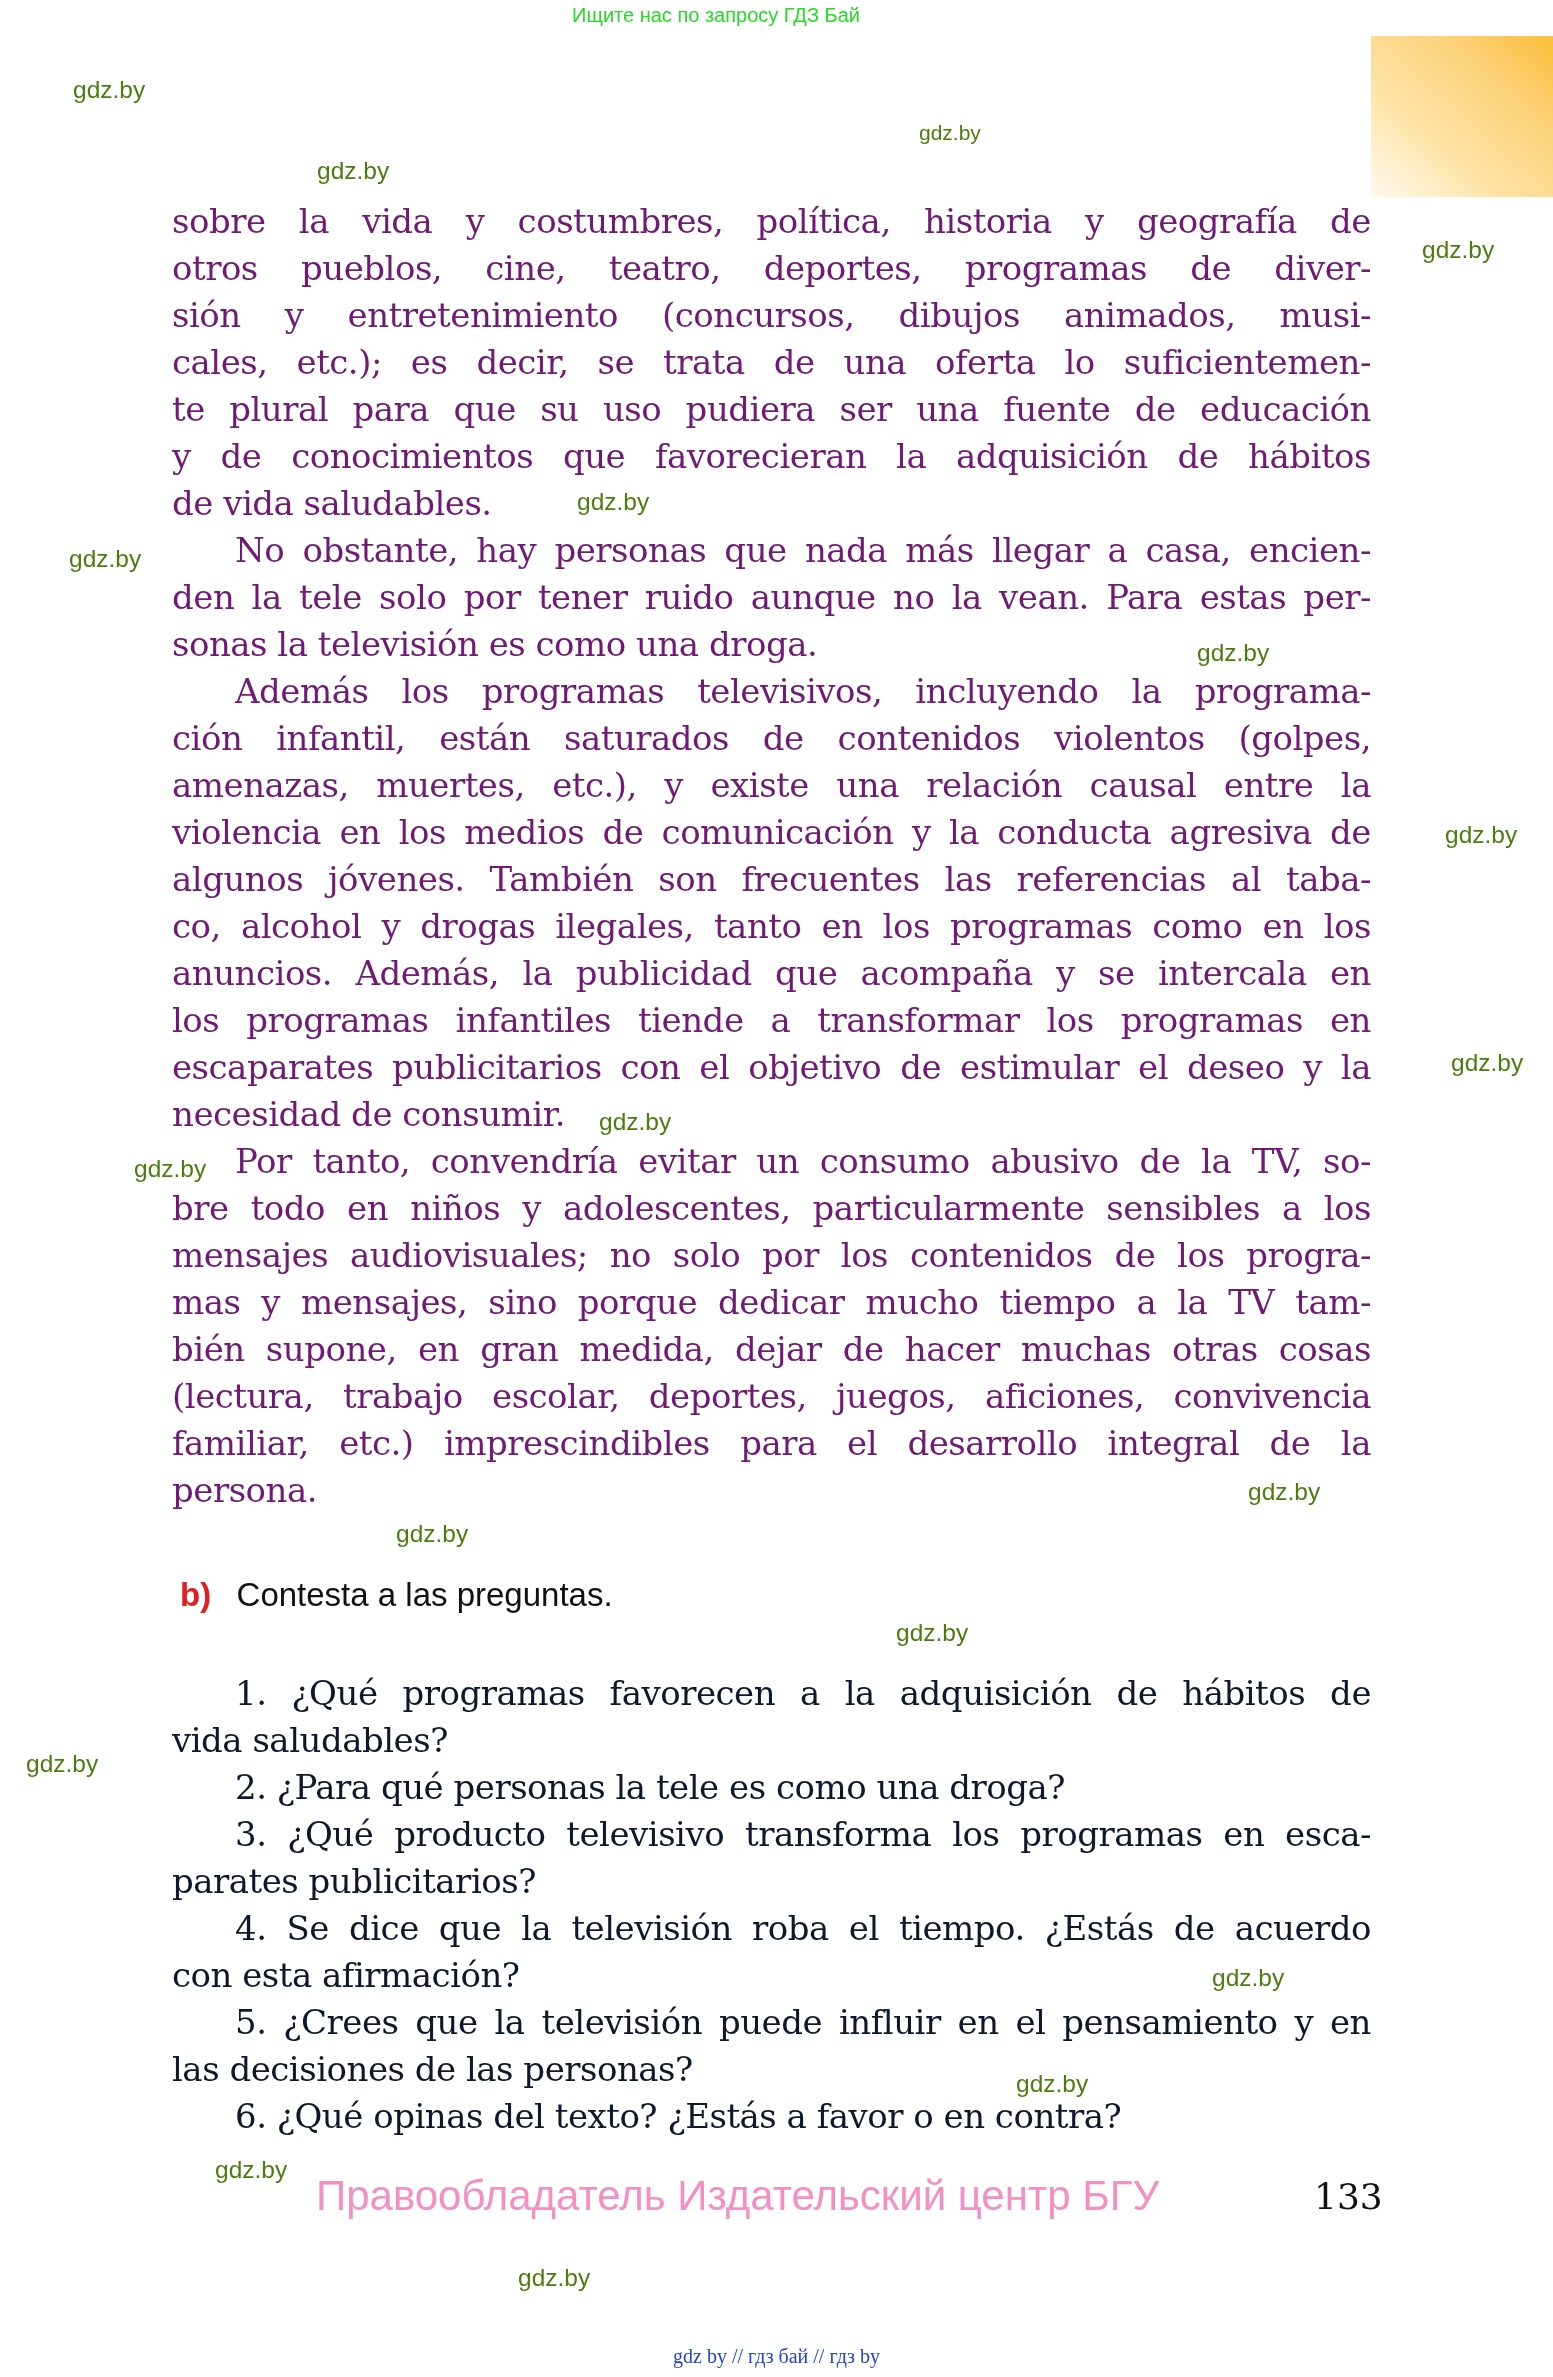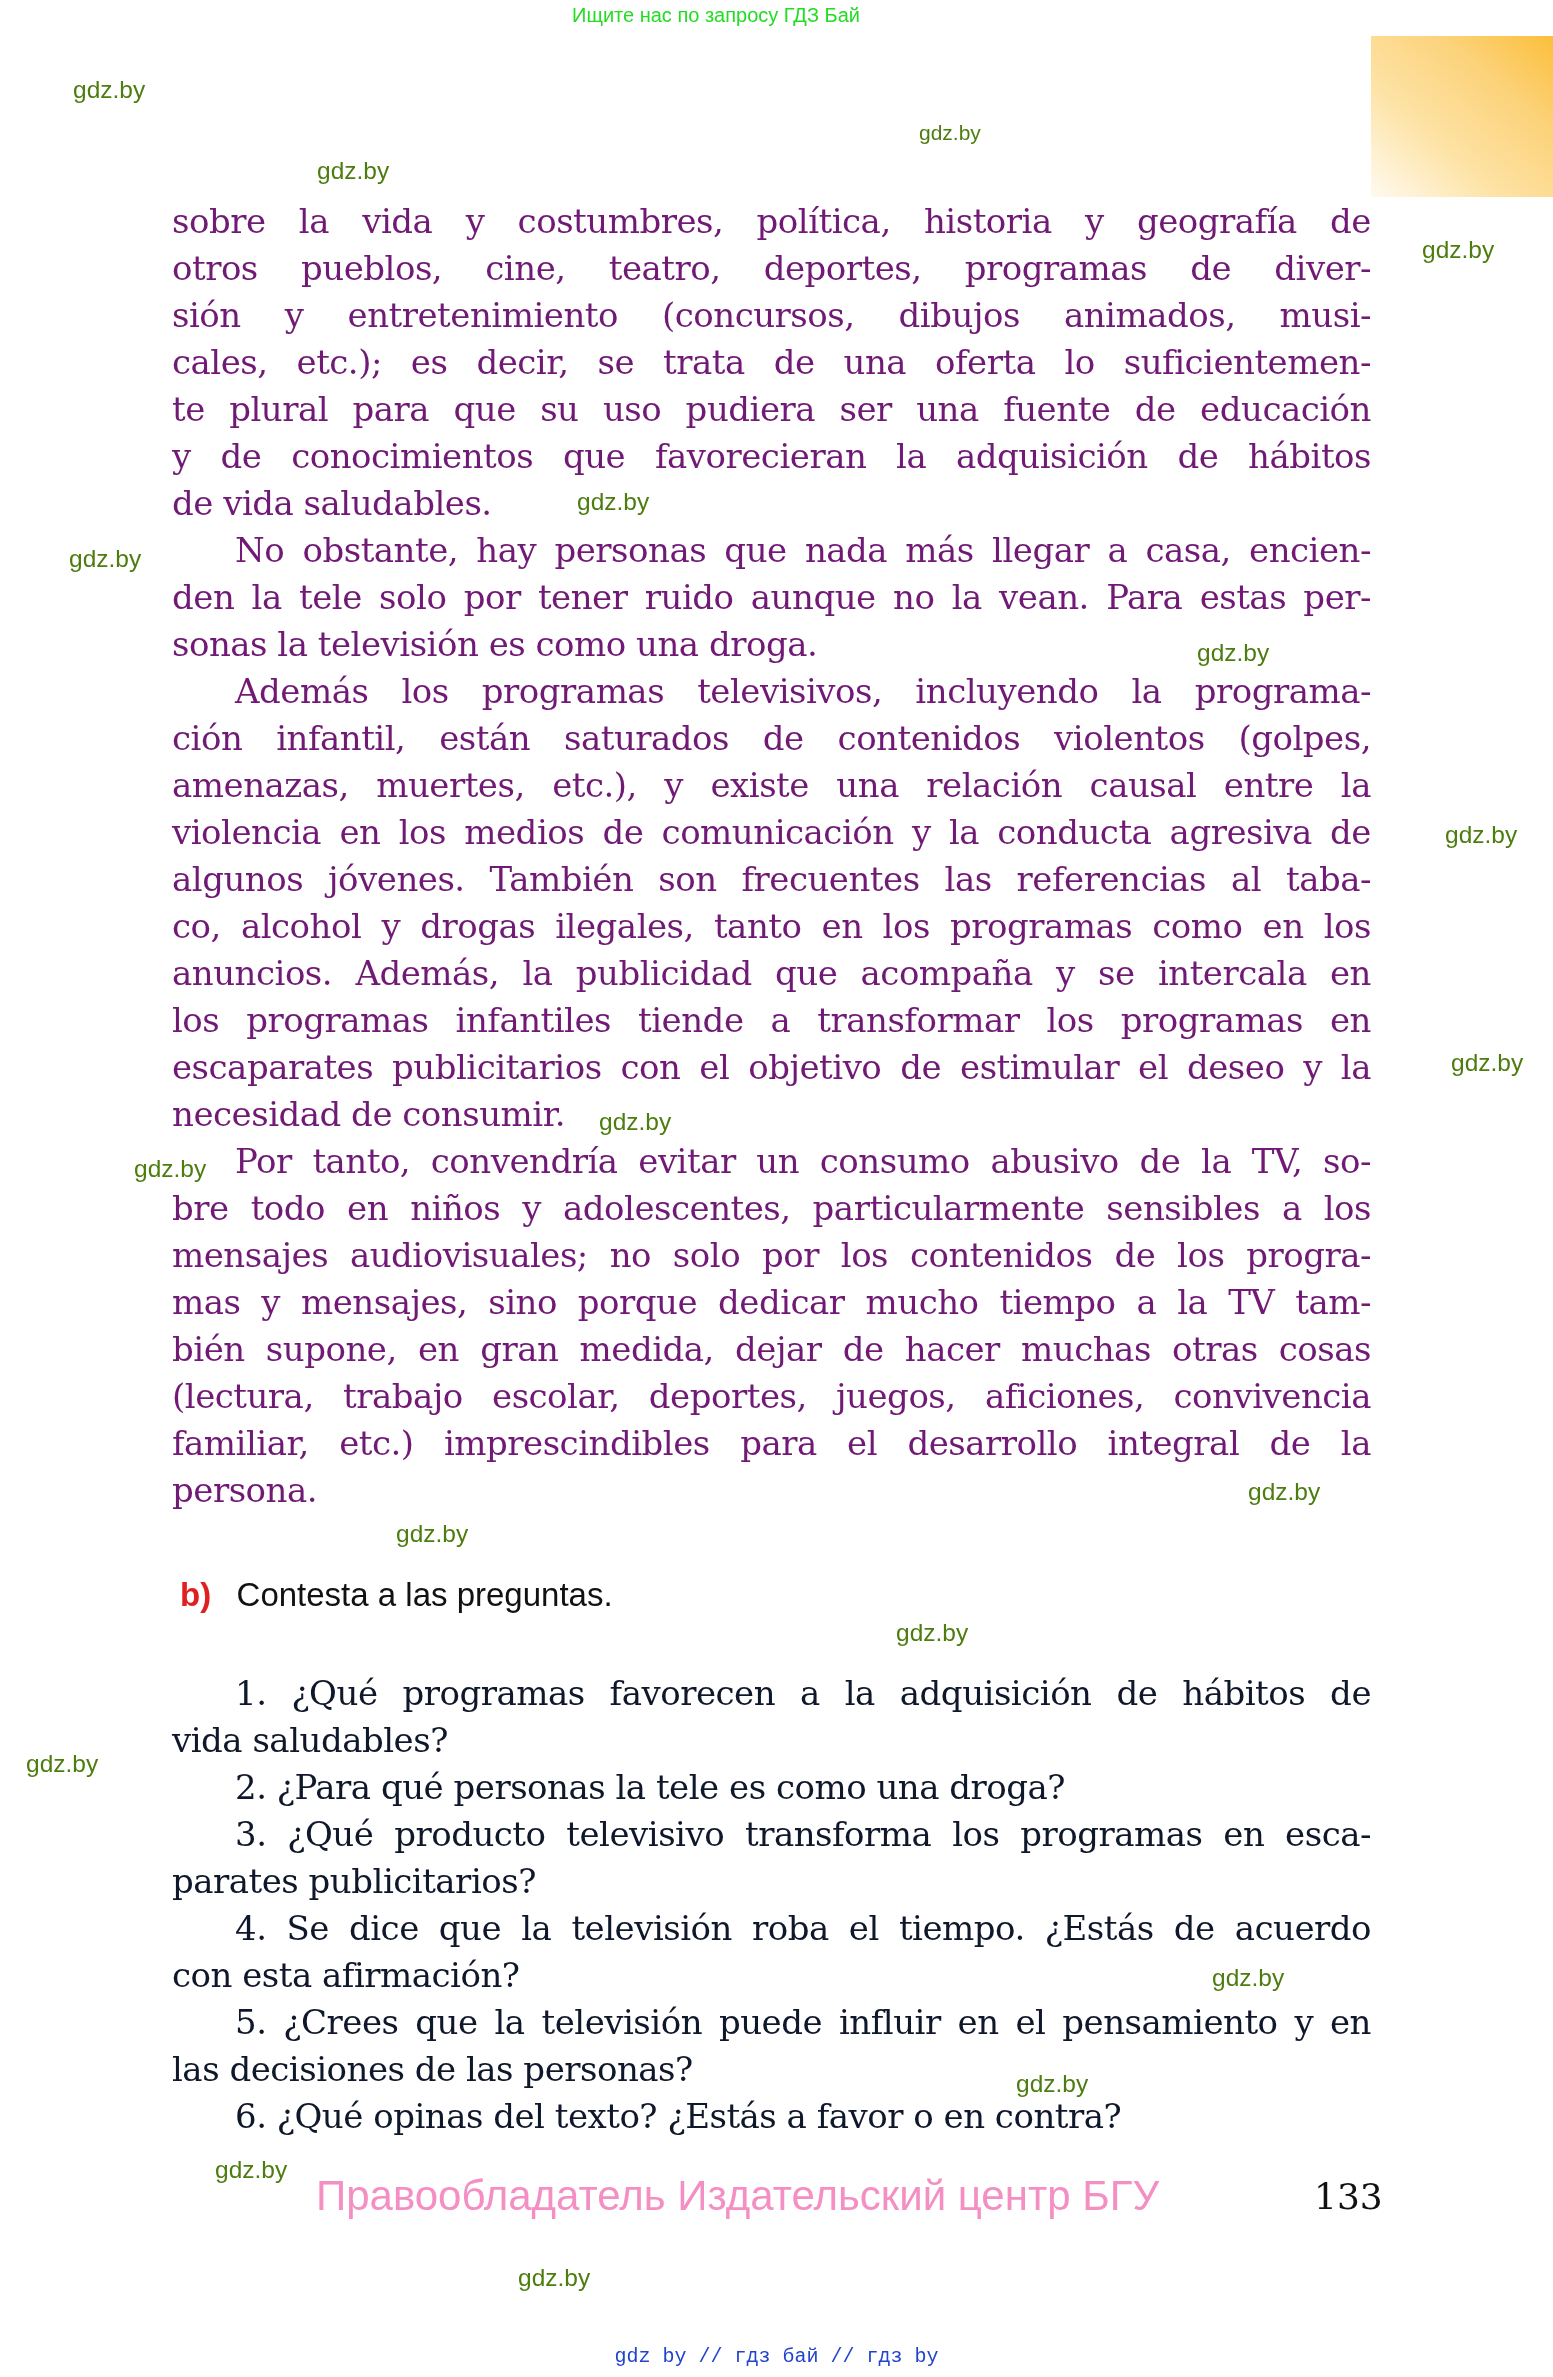--- a/index.html
+++ b/index.html
@@ -41,21 +41,21 @@
   .footer-owner {
     position:absolute; left:316px; top:2172px;
     font-family:"Liberation Sans", sans-serif; font-size:42px; color:#f48fc3;
   }
   .page-num {
     position:absolute; left:1298px; top:2176px;
     font-family:"DejaVu Serif", serif; font-size:36px; color:#111;margin-left:16px;
   }
   .footer-links {
     position:absolute; top:2345px; left:0; width:1553px; text-align:center;
-    font-family:Liberation Mono, monospace; font-size:20px; color:#2244cc;
+    font-family:Liberation Serif, serif; font-size:20px; color:#2244cc;
   }
 </style>
 </head>
 <body>
 
 <div class="banner">Ищите нас по запросу ГДЗ Бай</div>
 <div class="corner-box"></div>
 
 <span class="wm" style="left:73px;top:78px">gdz.by</span>
 <span class="wm sm" style="left:919px;top:122px">gdz.by</span>

